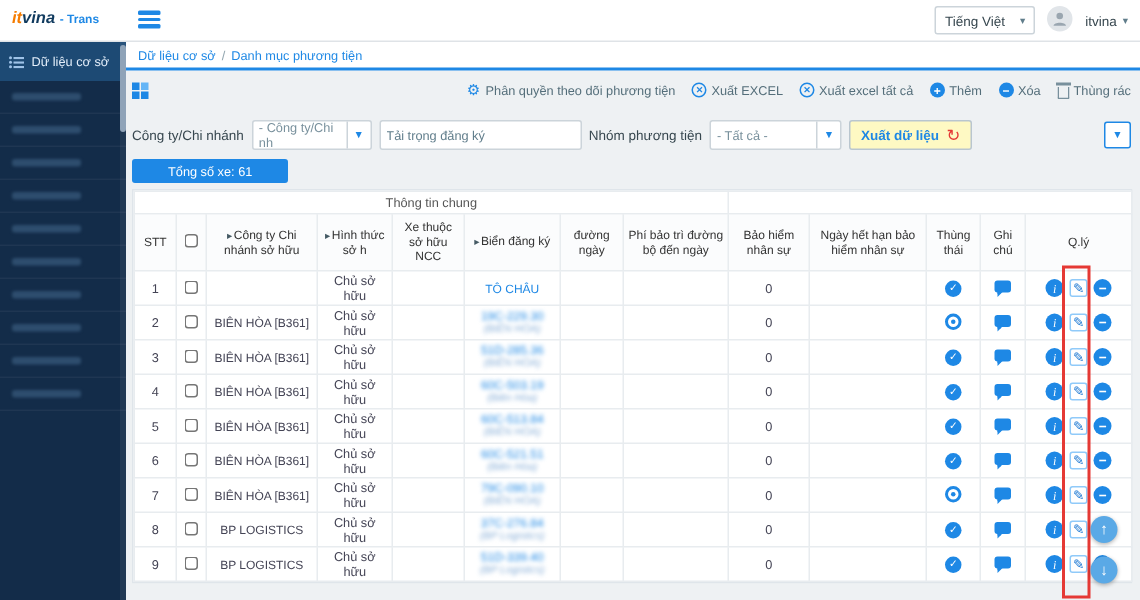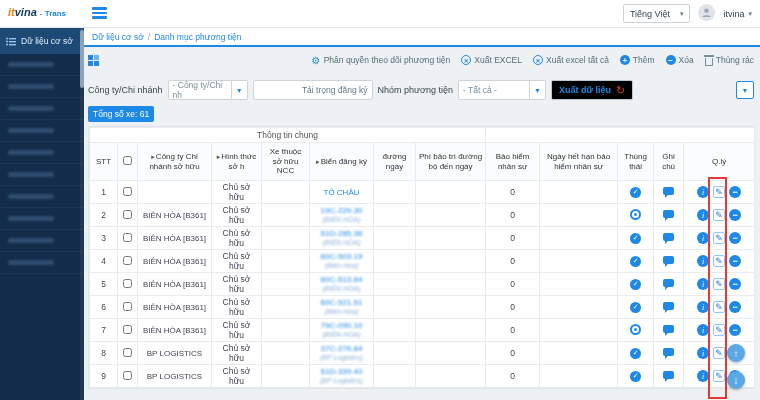--- a/index.html
+++ b/index.html
@@ -49,26 +49,26 @@
   .ic-add, .ic-remove { background:#1e88e5; border-radius:50%; color:#fff; font-size:8px; font-weight:bold; }
   .ic-trash { position:relative; width:8px; height:8px; border:1px solid #78909c; border-top:none; border-radius:0 0 1px 1px; margin-top:3px; }
   .ic-trash::before { content:''; position:absolute; top:-3px; left:-2px; right:-2px; height:2px; background:#78909c; }
 
   .filters { display:flex; align-items:center; gap:5px; margin-top:11px; }
   .f-label { font-size:9px; color:#37474f; white-space:nowrap; }
   .f-select { width:80px; height:20px; background:#fff; border:1px solid #ccd4da; border-radius:2px; display:flex; align-items:center; justify-content:space-between; font-size:8.5px; color:#78909c; padding-left:4px; cursor:pointer; }
   .f-select .sel-caret { color:#1e88e5; font-size:7px; border-left:1px solid #ccd4da; height:100%; display:flex; align-items:center; padding:0 4px; }
   .f-input { height:20px; border:1px solid #ccd4da; border-radius:2px; font-size:8.5px; padding:0 4px; color:#333; background:#fff; font-family:"Liberation Sans", sans-serif; }
   .f-input::placeholder { color:#607d8b; }
-  .w-90 { width:92px; } .w-120 { width:120px;text-align:right; }
-  .export-btn { height:20px; border:1px solid #b9c6cf; border-radius:2px; background:#000000; color:#1e88e5; font-weight:bold; font-size:9px; display:inline-flex; align-items:center; gap:5px; padding:0 7px; cursor:pointer; white-space:nowrap; }
+  .w-90 { width:92px; } .w-120 { width:135px; }
+  .export-btn { height:20px; border:1px solid #b9c6cf; border-radius:2px; background:#fef9c3; color:#1e88e5; font-weight:bold; font-size:9px; display:inline-flex; align-items:center; gap:5px; padding:0 7px; cursor:pointer; white-space:nowrap; }
   .refresh-icon { color:#e53935; font-size:11px; font-weight:normal; }
   .caret-btn { margin-left:auto; width:18px; height:18px; border:1px solid #1e88e5; border-radius:2px; color:#1e88e5; display:flex; align-items:center; justify-content:center; font-size:7px; background:#fff; cursor:pointer; }
 
-  .badge { margin-top:6px; display:inline-block; background:#1e88e5; color:#fff; font-size:8.5px; padding:3px 5px; border-radius:2px; }
+  .badge { margin-top:6px; display:inline-block; background:#1e88e5; color:#fff; font-size:8.5px; padding:3px 24px; border-radius:2px; }
 
   .table-wrap { margin-top:4px; background:#fff; border:1px solid #dfe5ea; width:667px; }
   table { border-collapse:collapse; table-layout:fixed; width:665px; font-size:8.5px; color:#445; }
   th, td { border:1px solid #e8ecef; text-align:center; padding:1px 2px; overflow:hidden; }
   .group-row th { height:15px; font-weight:normal; color:#555; background:#fff; font-size:8.5px; }
   .head-row th { height:38px; font-weight:normal; color:#333; background:#fbfcfd; line-height:1.2; font-size:8px; }
   .sort { color:#455a64; font-size:7px; margin-right:1px; }
   tbody td { height:22px; background:#fff; }
   tbody td.c-company { font-size:8px;margin-left:13px; }
   .plate { color:#1e88e5; font-size:8px; text-decoration:none; display:inline-block; line-height:1.15; cursor:pointer; }

